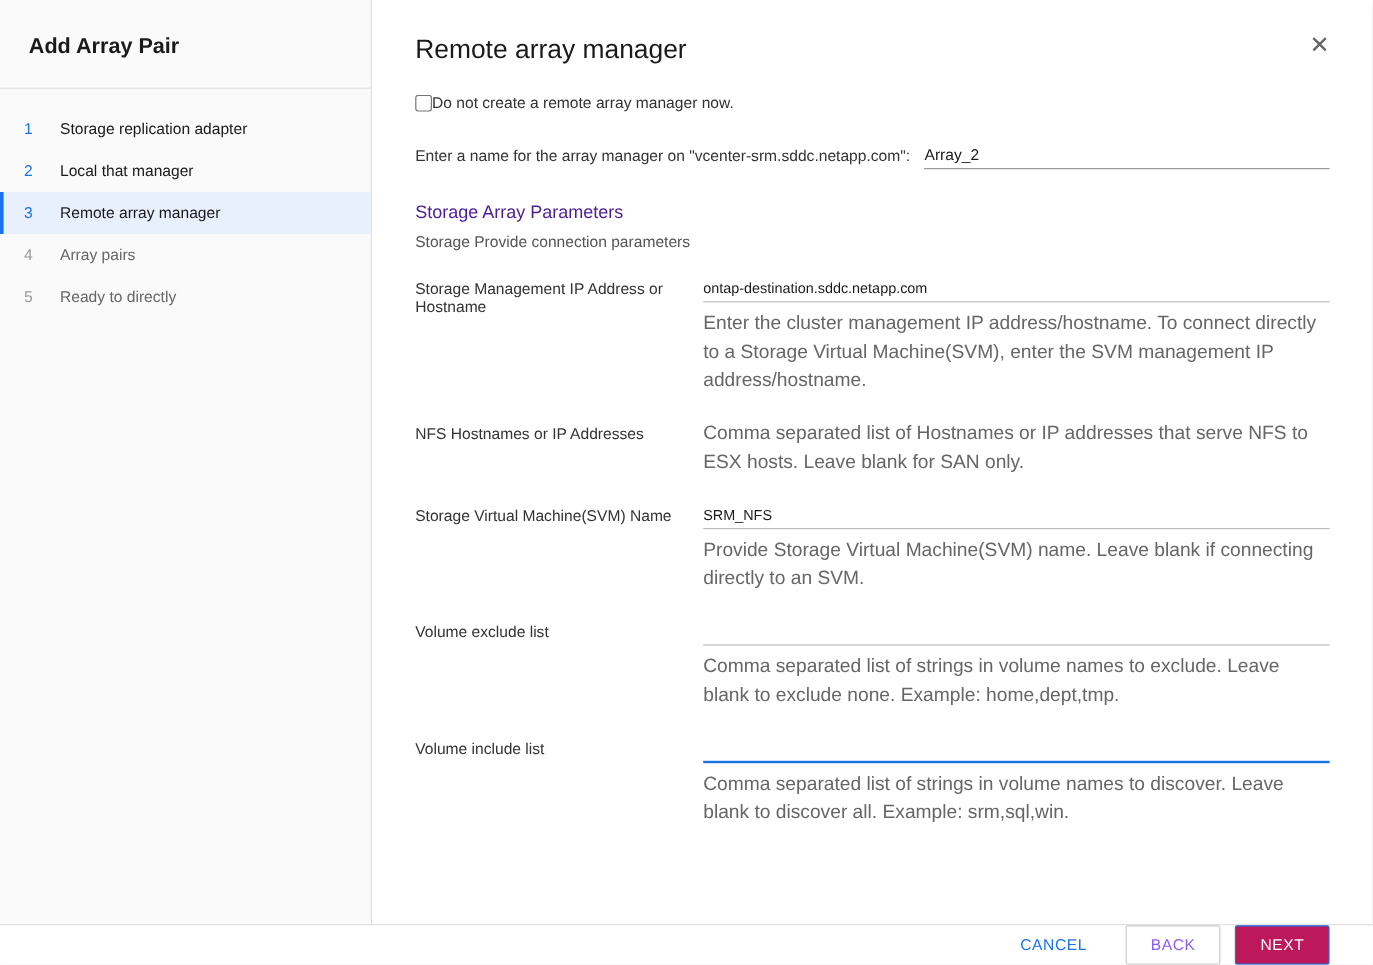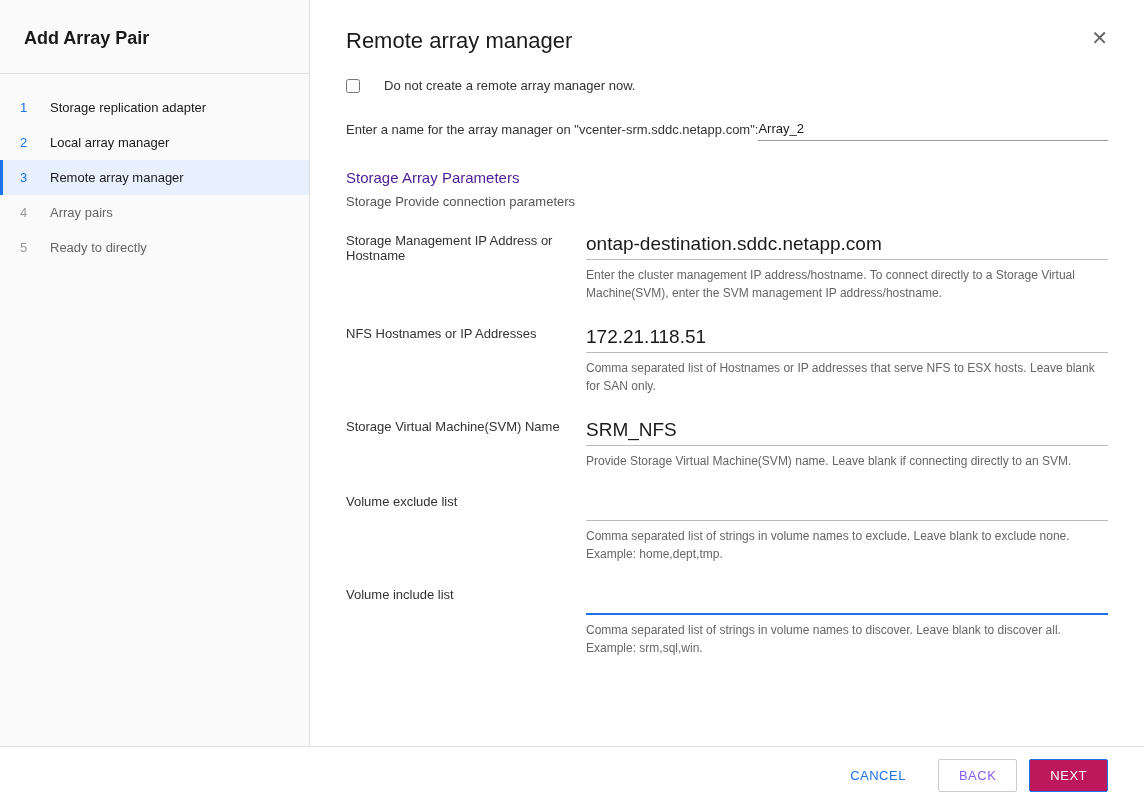--- a/index.html
+++ b/index.html
@@ -113,37 +113,38 @@
       font-size: 20px;
       cursor: pointer;
       color: #666;
       padding: 0;
       line-height: 1;
     }
     
     .checkbox-row {
       display: flex;
       align-items: center;
-      gap: 24px;
+      gap: 0;
       margin-bottom: 24px;
     }
     .checkbox-row input[type="checkbox"] {
       width: 14px;
       height: 14px;
       cursor: pointer;
     }
     .checkbox-label {
       font-size: 13px;
       color: #333;
     }
     
     .name-field-row {
       display: flex;
       align-items: center;
       margin-bottom: 28px;
+      gap: 12px;
     }
     .name-field-label {
       font-size: 13px;
       color: #333;
       flex-shrink: 0;
     }
     .name-field-input {
       flex: 1;
       border: none;
       border-bottom: 1px solid #999;
@@ -180,40 +181,40 @@
       padding-top: 4px;
     }
     .form-group-right {
       flex: 1;
     }
     .form-input {
       width: 100%;
       border: none;
       border-bottom: 1px solid #bbb;
       outline: none;
-      font-size: 19px;
+      font-size: 12px;
       padding: 4px 0;
       color: #1a1a1a;
       background: transparent;
       margin-bottom: 6px;
     }
     .form-input.focused {
       border-bottom: 2px solid #1a73e8;
     }
     .form-hint {
-      font-size: 12px;
+      font-size: 16px;
       color: #666;
       line-height: 1.5;
     }
     
     .dialog-footer {
       display: flex;
       justify-content: flex-end;
       align-items: center;
-      padding: 12px 36px;
+      padding: 0 36px;
       border-top: 1px solid #e0e0e0;
       gap: 12px;
       background: #fff;
     }
     .btn {
       padding: 8px 20px;
       font-size: 13px;
       border-radius: 2px;
       cursor: pointer;
       font-weight: 500;
@@ -245,21 +246,21 @@
     <div class="sidebar">
       <div class="sidebar-title">Add Array Pair</div>
       <div class="sidebar-steps">
 
       <div class="step-item completed">
       <span class="step-number">1</span>
       <span class="step-label">Storage replication adapter</span>
     </div>
           <div class="step-item completed">
       <span class="step-number">2</span>
-      <span class="step-label">Local array manager</span>
+      <span class="step-label">Local that manager</span>
     </div>
           <div class="step-item active active-bar">
       <span class="step-number">3</span>
       <span class="step-label">Remote array manager</span>
     </div>
           <div class="step-item">
       <span class="step-number">4</span>
       <span class="step-label">Array pairs</span>
     </div>
           <div class="step-item">
@@ -288,21 +289,21 @@
       <div class="section-title">Storage Array Parameters</div>
       <div class="section-subtitle">Storage Provide connection parameters</div>
 
       <div id="form-fields">
           <div class="form-group">
             <div class="form-group-label">Storage Management IP Address or Hostname</div>
             <div class="form-group-right"><input type="text" class="form-input" value="ontap-destination.sddc.netapp.com" style=""><div class="form-hint">Enter the cluster management IP address/hostname. To connect directly to a Storage Virtual Machine(SVM), enter the SVM management IP address/hostname.</div></div>
           </div>
           <div class="form-group">
             <div class="form-group-label">NFS Hostnames or IP Addresses</div>
-            <div class="form-group-right"><input type="text" class="form-input" value="172.21.118.51" style=""><div class="form-hint">Comma separated list of Hostnames or IP addresses that serve NFS to ESX hosts. Leave blank for SAN only.</div></div>
+            <div class="form-group-right"><div class="form-hint">Comma separated list of Hostnames or IP addresses that serve NFS to ESX hosts. Leave blank for SAN only.</div></div>
           </div>
           <div class="form-group">
             <div class="form-group-label">Storage Virtual Machine(SVM) Name</div>
             <div class="form-group-right"><input type="text" class="form-input" value="SRM_NFS" style=""><div class="form-hint">Provide Storage Virtual Machine(SVM) name. Leave blank if connecting directly to an SVM.</div></div>
           </div>
           <div class="form-group">
             <div class="form-group-label">Volume exclude list</div>
             <div class="form-group-right"><input type="text" class="form-input" style=""><div class="form-hint">Comma separated list of strings in volume names to exclude. Leave blank to exclude none. Example: home,dept,tmp.</div></div>
           </div>
           <div class="form-group">

